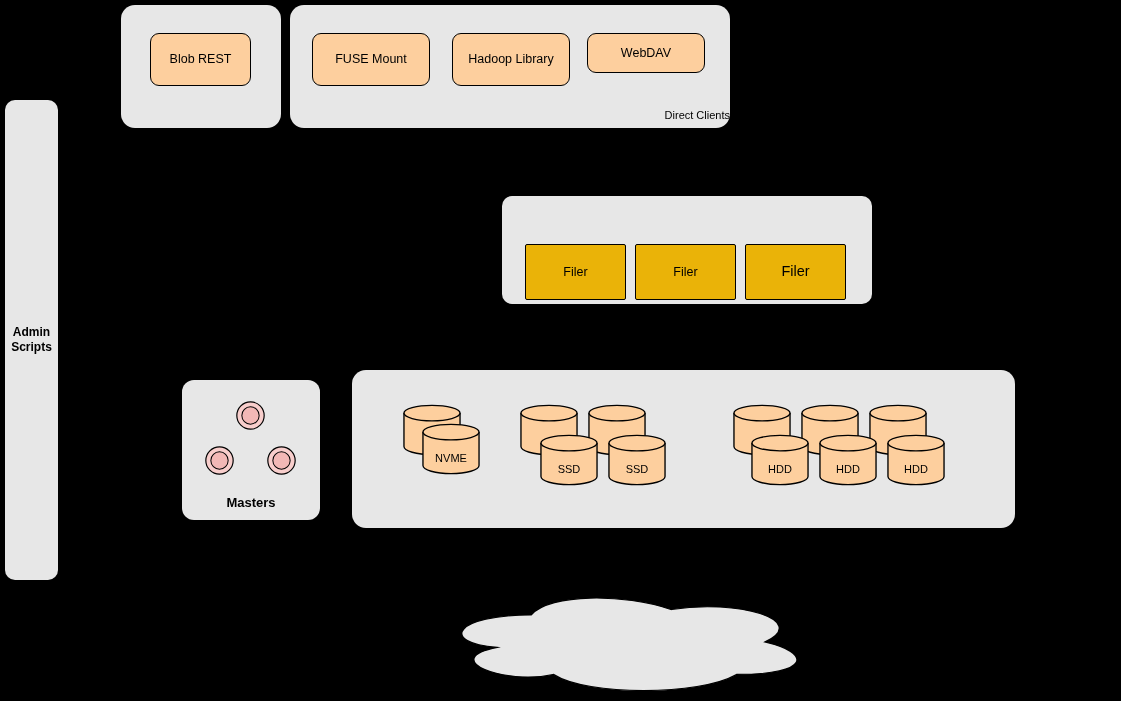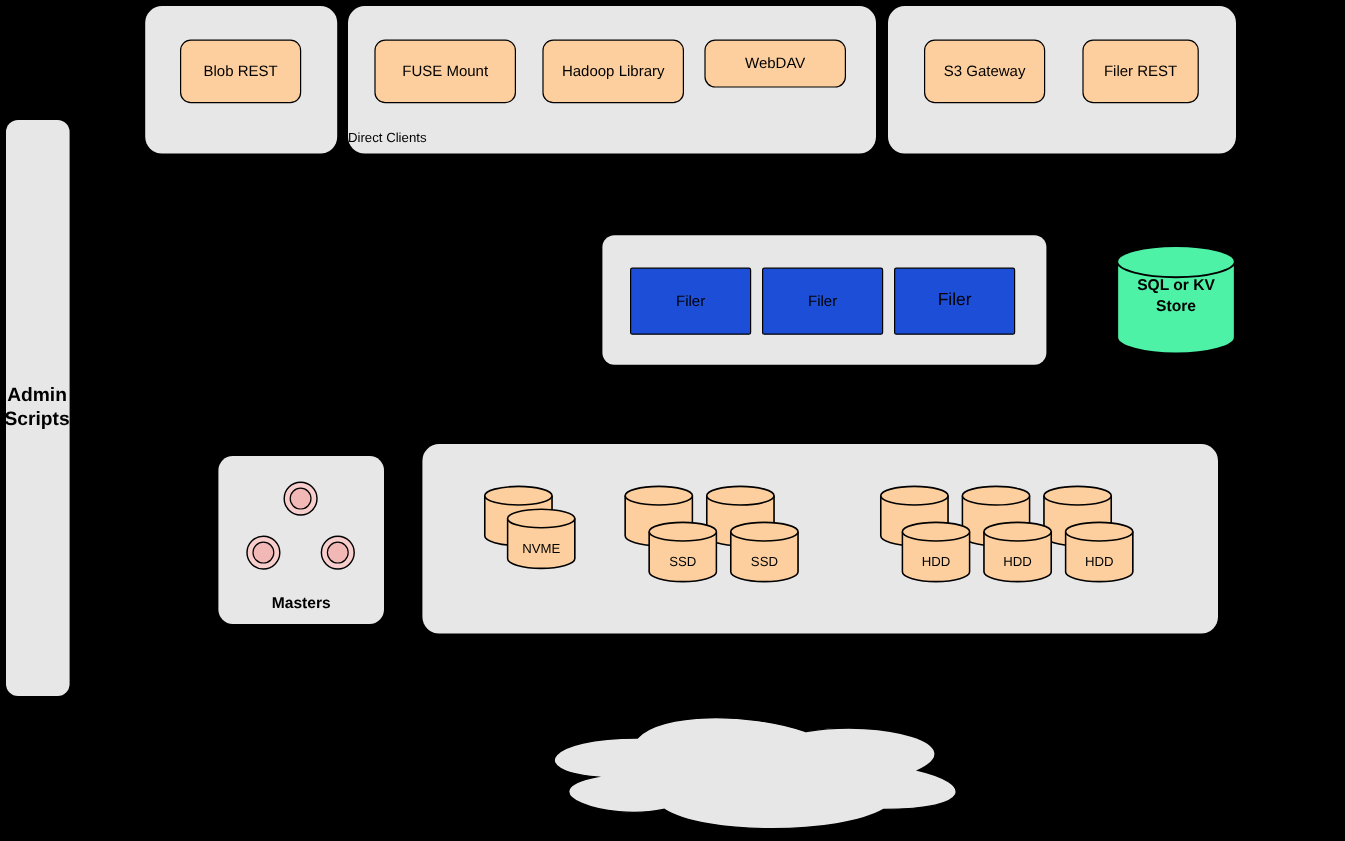--- a/index.html
+++ b/index.html
@@ -7,30 +7,30 @@
   body { font-family:"Liberation Sans","DejaVu Sans",sans-serif; color:#000; }
   .canvas { position:relative; width:1121px; height:701px; background:#000; overflow:hidden;padding-left:15px; }
 
   .container { position:absolute; background:#e7e7e7; border-radius:14px; }
 
   .node {
     position:absolute; display:flex; align-items:center; justify-content:center;
     text-align:center; font-size:12.5px; line-height:1.2; border:1px solid #000;
   }
   .orange { background:#fdcf9e; border-radius:9px; }
-  .green  { background:#1d4ed8; border-radius:2px; }
+  .green  { background:#eab308; border-radius:2px;margin-top:21px; }
   .filer-large { font-size:14.5px; }
 
-  .group-label { position:absolute; left:0; right:0; text-align:left; font-size:11px; }
+  .group-label { position:absolute; left:0; right:0; text-align:right; font-size:11px; }
 
   .admin {
     position:absolute; left:5px; top:100px; width:53px; height:480px;
     background:#e7e7e7; border-radius:10px;
     display:flex; align-items:center; justify-content:flex-end;
-    text-align:center; font-weight:bold; font-size:16px; line-height:1.25;
+    text-align:center; font-weight:bold; font-size:12px; line-height:1.25;
   }
 
   .cyl { position:absolute; width:58px; height:54px; }
   .cyl svg { display:block; }
   .cyl-fill { fill:#fdcf9e; stroke:#000; stroke-width:1.4; }
   .cyl-label { position:absolute; left:0; right:0; top:30px; text-align:center; font-size:11px; }
 
   .store-cyl { position:absolute; left:930px; top:204px; width:100px; height:92px; }
   .store-fill { fill:#4ef2a6; stroke:#000; stroke-width:1.6; }
   .store-label { position:absolute; left:4px; right:4px; top:26px; text-align:center;
@@ -65,52 +65,37 @@
     </div>
     <div class="node orange" style="left:22px; top:28px; width:118px; height:53px;">
       <span>FUSE Mount</span>
     </div>
     <div class="node orange" style="left:297px; top:28px; width:118px; height:40px;">
       <span>WebDAV</span>
     </div>
     <div class="group-label" style="bottom:7px;">Direct Clients</div>
   </div>
 
-  <div class="container" style="left:740px; top:5px; width:290px; height:123px;">
-    <div class="node orange" style="left:30px; top:28px; width:101px; height:53px;">
-      <span>S3 Gateway</span>
-    </div>
-    <div class="node orange" style="left:162px; top:28px; width:97px; height:53px;">
-      <span>Filer REST</span>
-    </div>
-  </div>
 
   <div class="admin">
     <span>Admin Scripts</span>
   </div>
 
   <div class="container" style="left:502px; top:196px; width:370px; height:108px; border-radius:10px;">
     <div class="node green" style="left:23px; top:27px; width:101px; height:56px;">
       <span>Filer</span>
     </div>
     <div class="node green" style="left:133px; top:27px; width:101px; height:56px;">
       <span>Filer</span>
     </div>
     <div class="node green filer-large" style="left:243px; top:27px; width:101px; height:56px;">
       <span>Filer</span>
     </div>
   </div>
 
-  <div class="store-cyl">
-    <svg viewBox="0 0 100 92" width="100" height="92">
-      <path class="store-fill" d="M1,14 V77 A49,13.5 0 0 0 99,77 V14"></path>
-      <ellipse class="store-fill" cx="50" cy="14" rx="49" ry="13"></ellipse>
-    </svg>
-    <div class="store-label">SQL or KV Store</div>
-  </div>
 
   <div class="container" style="left:182px; top:380px; width:138px; height:140px; border-radius:12px;">
     <div class="master-node" style="left:53px; top:20px;">
       <svg viewBox="0 0 34 34" width="31" height="31">
         <circle class="m-outer" cx="17" cy="17" r="15"></circle>
         <circle class="m-inner" cx="17" cy="17" r="9.5"></circle>
       </svg>
     </div>
     <div class="master-node" style="left:22px; top:65px;">
       <svg viewBox="0 0 34 34" width="31" height="31">

